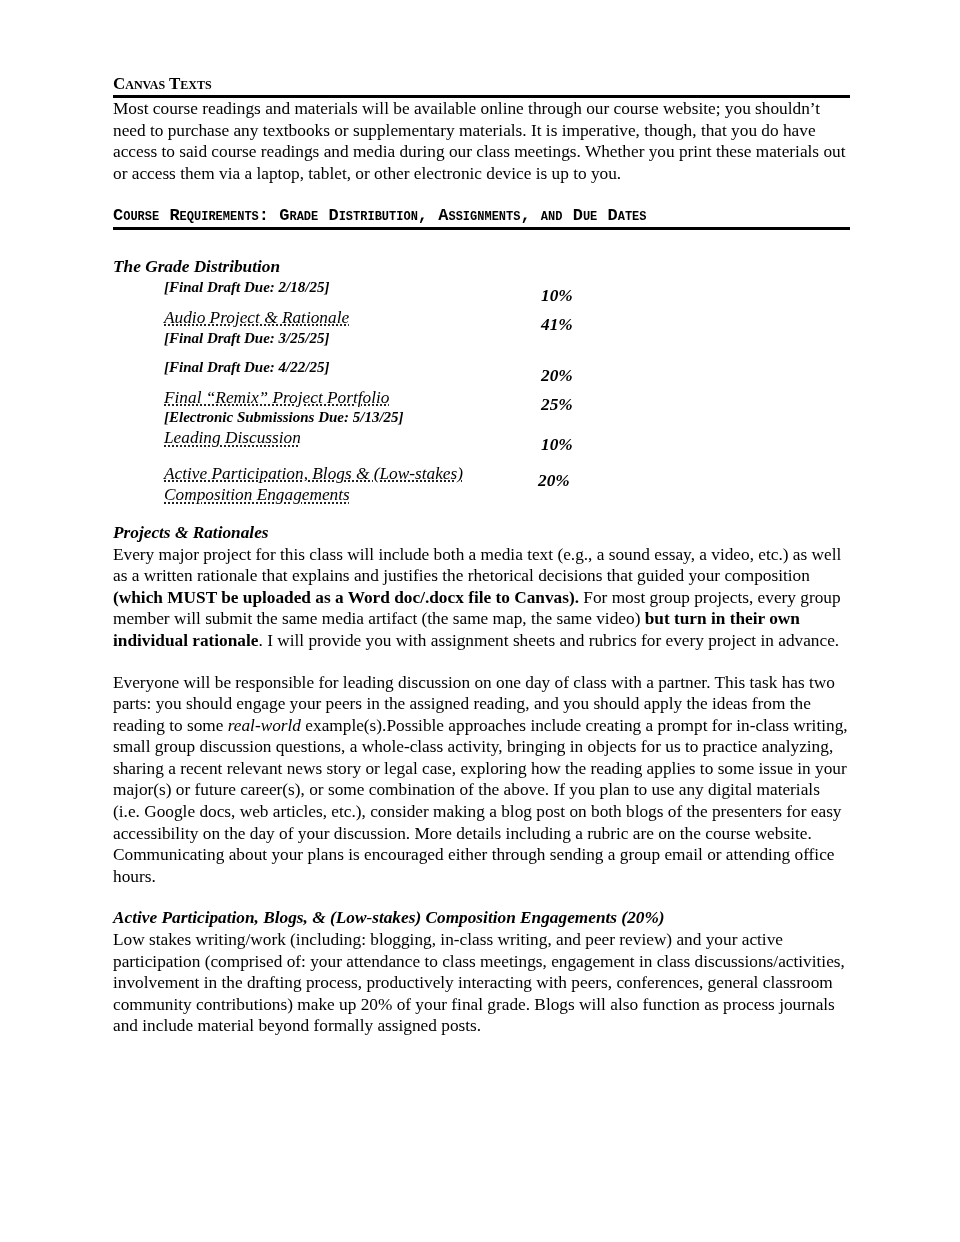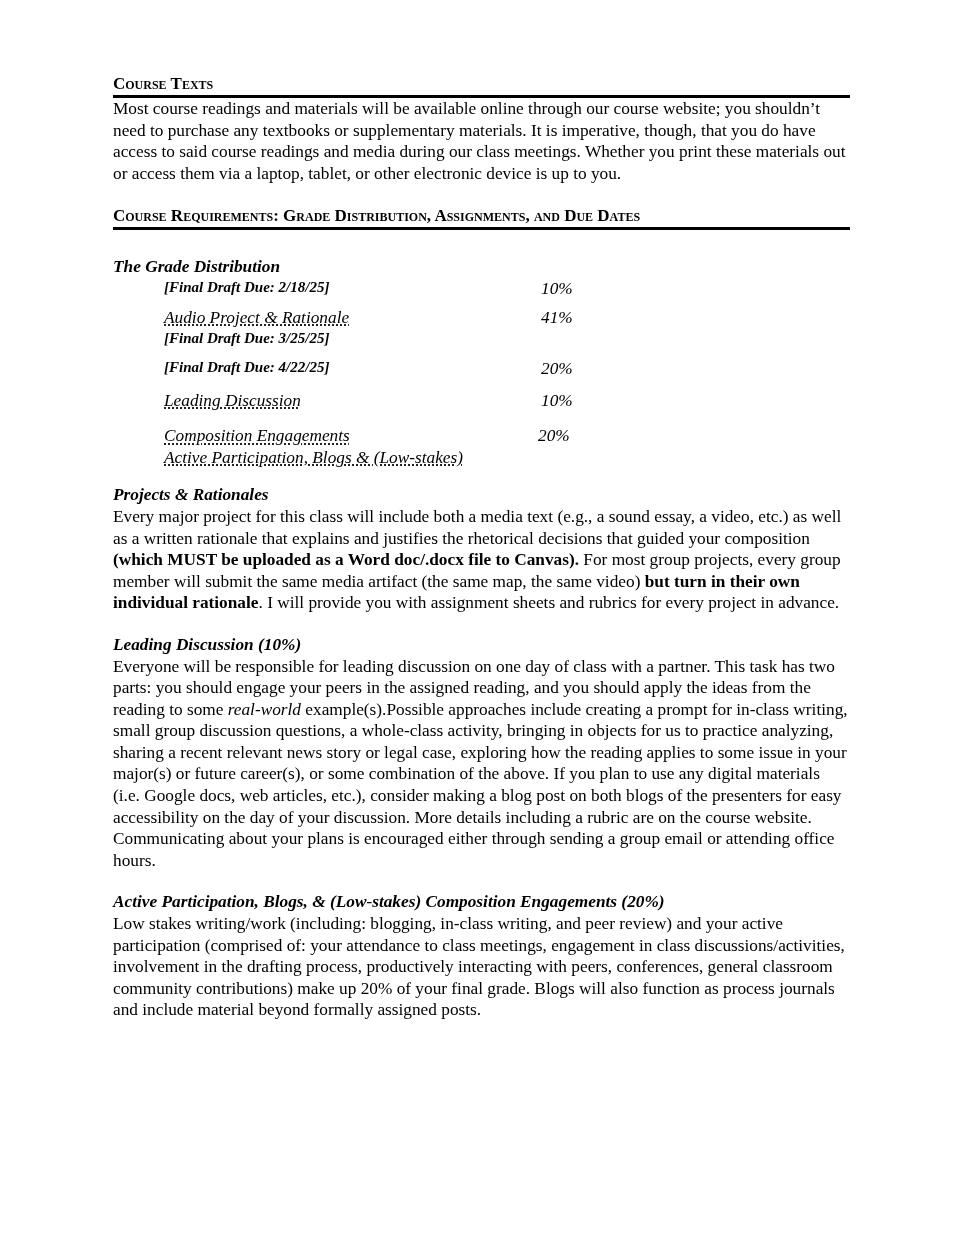--- a/index.html
+++ b/index.html
@@ -5,68 +5,72 @@
   html, body { margin: 0; padding: 0; background: #ffffff; }
   body { width: 960px; height: 1242px; position: relative; overflow: hidden;
          font-family: "Liberation Serif", serif; color: #000; }
   .page { position: absolute; left: 113px; top: 74px; width: 737px; font-size: 17.3px; line-height: 21.6px; }
   .sc-heading { font-weight: bold; font-variant: small-caps; font-size: 17px; letter-spacing: 0; line-height: 20px; padding-bottom: 1px; border-bottom: 3px solid #000; }
   .para { margin: 0; }
   .h2 { font-weight: bold; font-style: italic; margin: 0; }
   .grade-list { margin: 0; padding: 0; }
   .grade-item { position: relative; margin-left: 51px; }
   .grade-item .name { font-style: italic; text-decoration: underline dotted; text-underline-offset: 2px; }
-  .grade-item .pct { position: absolute; left: 377px; top: 0; font-weight: normal; font-style: italic; }
+  .grade-item .pct { position: absolute; left: 377px; top: 7px; font-weight: bold; font-style: italic; }
   .grade-item .due { font-weight: bold; font-size: 15px; line-height: 18px; font-style: italic; }
   b { font-weight: bold; }
   i { font-style: italic; }
 </style>
 </head>
 <body>
 
 <div class="page">
 
-  <div class="sc-heading">Course Texts</div>
+  <div class="sc-heading">Canvas Texts</div>
   <p class="para">Most course readings and materials will be available online through our course website; you shouldn’t need to purchase any textbooks or supplementary materials. It is imperative, though, that you do have access to said course readings and media during our class meetings. Whether you print these materials out or access them via a laptop, tablet, or other electronic device is up to you.</p>
 
-  <div class="sc-heading" style="margin-top:22px;">Course Requirements: Grade Distribution, Assignments, and Due Dates</div>
+  <div class="sc-heading" style="margin-top:22px;font-family:Liberation Mono, monospace;">Course Requirements: Grade Distribution, Assignments, and Due Dates</div>
 
   <div style="height:26px;"></div>
   <p class="h2">The Grade Distribution</p>
 
   <div class="grade-list">
     <div class="grade-item">
       <span class="pct">10%</span>
       <div class="due">[Final Draft Due: 2/18/25]</div>
     </div>
     <div class="grade-item" style="margin-top:11px;">
       <div><span class="name">Audio Project &amp; Rationale</span></div>
       <span class="pct">41%</span>
       <div class="due">[Final Draft Due: 3/25/25]</div>
     </div>
     <div class="grade-item" style="margin-top:11px;">
       <span class="pct">20%</span>
       <div class="due">[Final Draft Due: 4/22/25]</div>
     </div>
-    <div class="grade-item" style="margin-top:14px;">
+    <div class="grade-item" style="margin-top:11px;">
+      <div><span class="name">Final “Remix” Project Portfolio</span></div>
+      <span class="pct">25%</span>
+      <div class="due">[Electronic Submissions Due: 5/13/25]</div>
+    </div>
+    <div class="grade-item" style="margin-top:1px;">
       <div><span class="name">Leading Discussion</span></div>
       <span class="pct">10%</span>
     </div>
     <div class="grade-item" style="margin-top:14px;">
+      <div><span class="name">Active Participation, Blogs &amp; (Low-stakes)</span></div>
       <div><span class="name">Composition Engagements</span></div>
-      <div><span class="name">Active Participation, Blogs &amp; (Low-stakes)</span></div>
       <span class="pct" style="left:374px;">20%</span>
     </div>
   </div>
 
   <div style="height:16px;"></div>
   <p class="h2">Projects &amp; Rationales</p>
   <p class="para"><span>Every major project for this class will include both a media text (e.g., a sound essay, a video, etc.) as well as a written rationale that explains and justifies the rhetorical decisions that guided your composition </span><b>(which MUST be uploaded as a Word doc/.docx file to Canvas).</b><span> For most group projects, every group member will submit the same media artifact (the same map, the same video) </span><b>but turn in their own individual rationale</b><span>. I will provide you with assignment sheets and rubrics for every project in advance.</span></p>
 
   <div style="height:20px;"></div>
-  <p class="h2">Leading Discussion (10%)</p>
   <p class="para"><span>Everyone will be responsible for leading discussion on one day of class with a partner. This task has two parts: you should engage your peers in the assigned reading, and you should apply the ideas from the reading to some </span><i>real-world</i><span> example(s).Possible approaches include creating a prompt for in-class writing, small group discussion questions, a whole-class activity, bringing in objects for us to practice analyzing, sharing a recent relevant news story or legal case, exploring how the reading applies to some issue in your major(s) or future career(s), or some combination of the above. If you plan to use any digital materials (i.e. Google docs, web articles, etc.), consider making a blog post on both blogs of the presenters for easy accessibility on the day of your discussion. More details including a rubric are on the course website. Communicating about your plans is encouraged either through sending a group email or attending office hours.</span></p>
 
   <div style="height:20px;"></div>
   <p class="h2">Active Participation, Blogs, &amp; (Low-stakes) Composition Engagements (20%)</p>
   <p class="para">Low stakes writing/work (including: blogging, in-class writing, and peer review) and your active participation (comprised of: your attendance to class meetings, engagement in class discussions/activities, involvement in the drafting process, productively interacting with peers, conferences, general classroom community contributions) make up 20% of your final grade. Blogs will also function as process journals and include material beyond formally assigned posts.</p>
 
 </div>
 
 </body></html>

